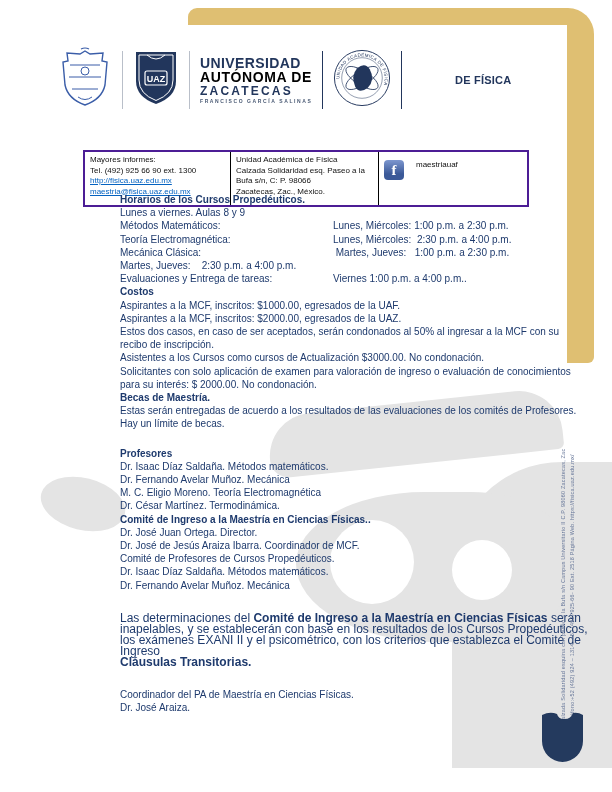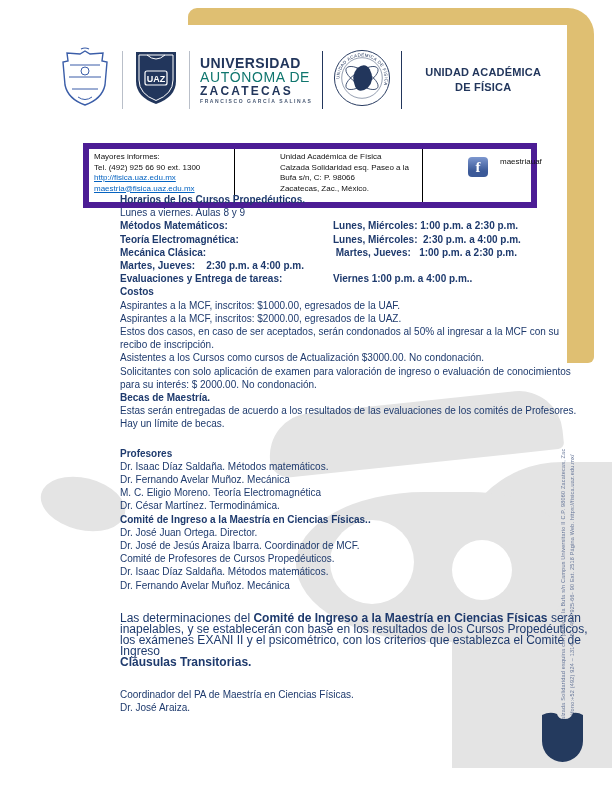--- a/index.html
+++ b/index.html
@@ -19,41 +19,41 @@
   .wm-hole{position:absolute;background:#fff;z-index:0;border-radius:50%;}
   .holeA{left:330px;top:520px;width:84px;height:84px;}
   .holeB{left:452px;top:540px;width:60px;height:60px;}
   
   .header{position:absolute;left:58px;top:44px;width:496px;height:72px;display:flex;
     align-items:center;gap:10px;z-index:2;}
   .hdr-div{width:1px;height:58px;background:#b9bfc9;flex:none;}
   .hdr-div.navy{background:#22365c;}
   .wordmark{line-height:1.02;white-space:nowrap;}
   .wm-l1{font-size:14px;font-weight:800;letter-spacing:.4px;color:#22365c;}
-  .wm-l2{font-size:14px;font-weight:400;letter-spacing:.6px;color:#0f766e;}
+  .wm-l2{font-size:14px;font-weight:700;letter-spacing:.6px;color:#000000;}
   .wm-l3{font-size:12px;font-weight:800;letter-spacing:2.2px;color:#22365c;}
   .wm-sub{font-size:5px;font-weight:700;letter-spacing:1.6px;color:#4a5a74;margin-top:2px;}
   .unit-name{font-size:11px;font-weight:700;color:#22365c;text-align:center;line-height:15px;
     flex:1;letter-spacing:.2px;}
   
-  .contact{position:absolute;left:83px;top:143px;width:442px;z-index:2;
-    display:grid;grid-template-columns:146px 148px 148px;border:6px solid #4c1d95;font-size:8px;
-    line-height:10.5px;color:#111;gap:40px;}
+  .contact{position:absolute;left:83px;top:150px;width:442px;z-index:2;
+    display:grid;grid-template-columns:146px 148px 148px;border:2px solid #4c1d95;font-size:8px;
+    line-height:10.5px;color:#111;}
   .contact .cell{padding:3px 5px 4px 5px;border-right:1px solid #000;min-height:41px;}
   .contact .cell:last-child{border-right:none;display:flex;align-items:flex-start;gap:12px;padding-top:8px;}
   .contact a{color:#0563c1;text-decoration:underline;display:block;}
   .fb-icon{width:20px;height:20px;border-radius:4px;flex:none;
     background:linear-gradient(180deg,#7d97cf 0%,#3b5998 70%);
     color:#fff;font-weight:700;font-size:15px;text-align:center;line-height:20px;
     font-family:"Liberation Serif", serif;}
   
   .content{position:absolute;left:85px;top:193px;width:462px;z-index:2;
     font-size:10px;line-height:13.2px;margin-left:35px;}
   .h{font-weight:700;}
-  .row{display:flex;font-weight:bold;}
+  .row{display:flex;}
   .row .c1{width:213px;flex:none;}
   .row .c2{white-space:pre;}
   .gap1{margin-top:16px;}
   .small-para{font-size:12px;line-height:11px;margin-top:21px;width:470px;}
   .small-para .b{font-weight:700;}
   .sig{margin-top:20px;}
   
   .side-text{position:absolute;right:35px;bottom:68px;height:296px;z-index:2;
     writing-mode:vertical-rl;transform:rotate(180deg);
     font-size:5.5px;line-height:9px;color:#68789a;letter-spacing:.2px;}
@@ -111,21 +111,20 @@
         <defs>
             <path id="sealArc" d="M 7 36 A 23.5 23.5 0 1 1 53 36"></path>
           </defs>
         <text font-size="4.6" fill="#22365c" font-family="Liberation Sans, sans-serif" letter-spacing="0.4">
           <textPath href="#sealArc" startOffset="6%">UNIDAD ACADÉMICA DE FÍSICA</textPath>
         </text>
       </svg>
     </span>
     <span class="hdr-div navy"></span>
     <span class="unit-name">
-      <div>UNIDAD ACADÉMICA</div>
       <div>DE FÍSICA</div>
     </span>
   </div>
 
   <div class="contact">
     <div class="cell">
       <div>Mayores informes:</div>
       <div>Tel. (492) 925 66 90 ext. 1300</div>
       <a href="#">http://fisica.uaz.edu.mx</a>
       <a href="#">maestria@fisica.uaz.edu.mx</a>

